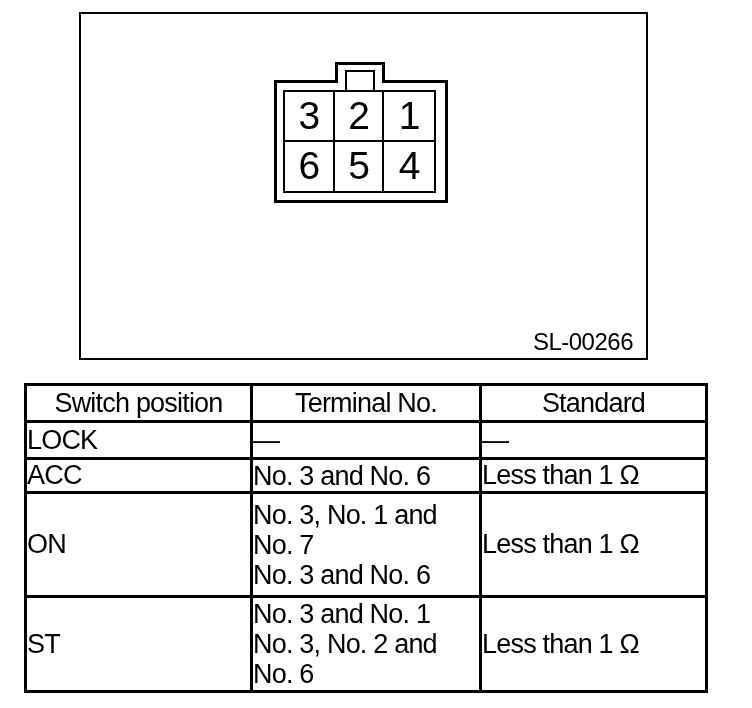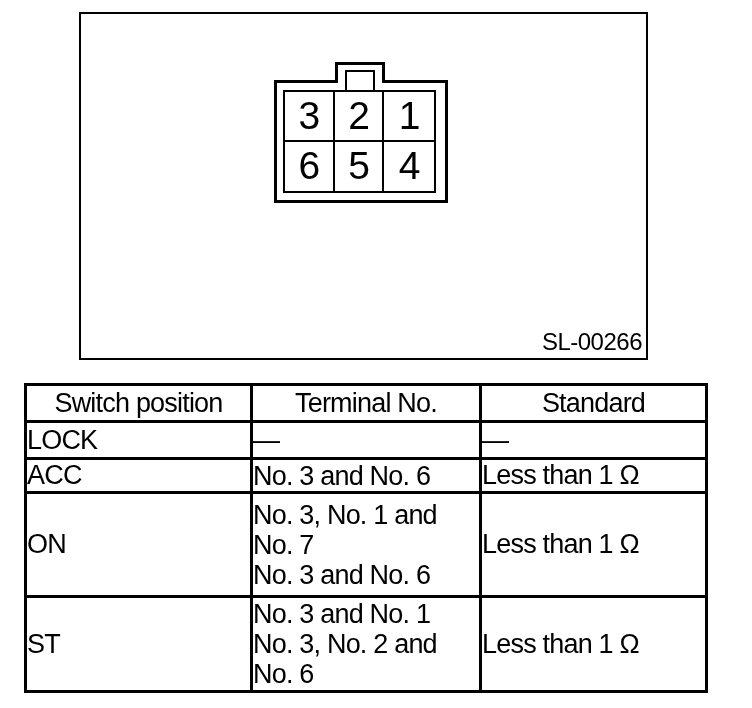--- a/index.html
+++ b/index.html
@@ -69,21 +69,21 @@
     letter-spacing: -1px;
     border-right: 2px solid #000;
     border-bottom: 2px solid #000;
     background: #fff;
   }
   .pin-cell:nth-child(3n) { border-right: none; }
   .pin-cell:nth-child(n+4) { border-bottom: none; }
 
   .figure-label {
     position: absolute;
-    right: 4px; bottom: 2px;
+    right: 13px; bottom: 2px;
     font-size: 24px;
     letter-spacing: -0.5px;
   }
 
   
   .spec-table {
     position: absolute;
     left: 24px; top: 383px;
     width: 681px;
     border-collapse: collapse;

